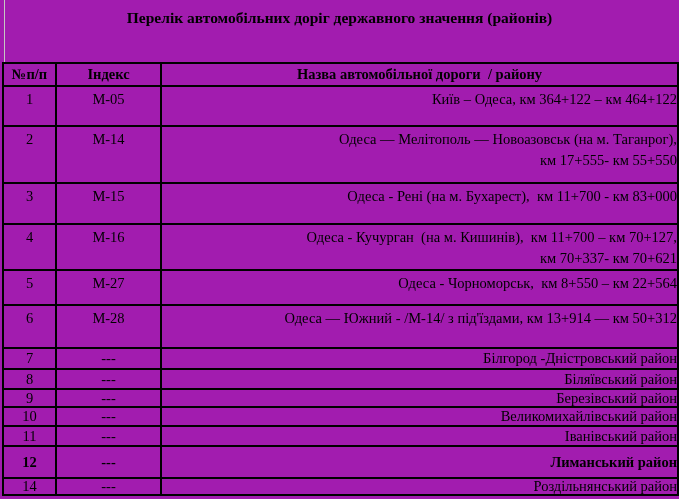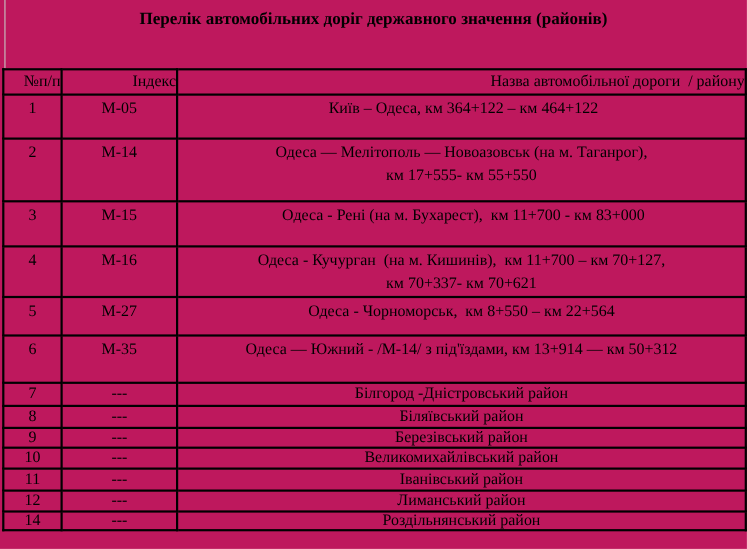--- a/index.html
+++ b/index.html
@@ -3,45 +3,45 @@
 <meta charset="utf-8">
 <style>
   html, body { margin:0; padding:0; }
   body {
     width:679px; height:499px;
     background:#fffefd;
     font-family:"Liberation Serif", serif;
     color:#000;
     overflow:hidden;
   }
-  .page { position:relative; width:679px; height:499px; background:#be185d; }
+  .page { position:relative; width:679px; height:499px; background:#a21caf; }
   .margin-line {
     position:absolute; left:4px; top:0; width:1px; height:62px;
     background:#c6c6c2;
   }
   .title {
     position:absolute; top:7px; left:0; width:100%;
     text-align:center; font-weight:bold;
     font-size:15.5px; line-height:21px;
     white-space:pre-wrap;
   }
   table.roads {
     position:absolute; top:62px; left:2px;
     width:675px; border-collapse:collapse; table-layout:fixed;
   }
   table.roads td, table.roads th {
     border:2px solid #000;
     padding:0;
     font-size:14.5px;
     overflow:hidden;
   }
-  th { font-weight:normal; text-align:right; vertical-align:middle; font-size:15px; }
+  th { font-weight:bold; text-align:center; vertical-align:middle; font-size:15px; }
   td.num  { text-align:center; vertical-align:top; }
   td.idx  { text-align:center; vertical-align:top; }
-  td.name { text-align:center; vertical-align:top; padding-left:4px; white-space:pre-wrap;margin-left:44px; }
+  td.name { text-align:right; vertical-align:top; padding-left:4px; white-space:pre-wrap;margin-left:44px; }
   tr.road td      { line-height:21px; padding-top:2px; }
   tr.district td  { line-height:15px; vertical-align:middle; padding-top:0; }
   tr.district td.num, tr.district td.idx { vertical-align:middle; }
 </style>
 </head>
 <body>
 
 <div class="page">
   <div class="margin-line"></div>
 
@@ -83,21 +83,21 @@
         <td class="name">Одеса - Кучурган  (на м. Кишинів),  км 11+700 – км 70+127,
 км 70+337- км 70+621</td>
       </tr>
       <tr class="road" style="height:35px;">
         <td class="num">5</td>
         <td class="idx">М-27</td>
         <td class="name">Одеса - Чорноморськ,  км 8+550 – км 22+564</td>
       </tr>
       <tr class="road" style="height:43px;">
         <td class="num">6</td>
-        <td class="idx">М-35</td>
+        <td class="idx">М-28</td>
         <td class="name">Одеса — Южний - /М-14/ з під'їздами, км 13+914 — км 50+312</td>
       </tr>
 
       <tr class="district" style="height:21px;">
         <td class="num">7</td>
         <td class="idx">---</td>
         <td class="name">Білгород -Дністровський район</td>
       </tr>
       <tr class="district" style="height:20px;">
         <td class="num">8</td>
@@ -112,21 +112,21 @@
       <tr class="district" style="height:19px;">
         <td class="num">10</td>
         <td class="idx">---</td>
         <td class="name">Великомихайлівський район</td>
       </tr>
       <tr class="district" style="height:20px;">
         <td class="num">11</td>
         <td class="idx">---</td>
         <td class="name">Іванівський район</td>
       </tr>
-      <tr class="district" style="height:19px;">
+      <tr class="district" style="height:32px;font-weight:bold;">
         <td class="num">12</td>
         <td class="idx">---</td>
         <td class="name">Лиманський район</td>
       </tr>
       <tr class="district" style="height:16px;">
         <td class="num">14</td>
         <td class="idx">---</td>
         <td class="name">Роздільнянський район</td>
       </tr>
     </tbody>

